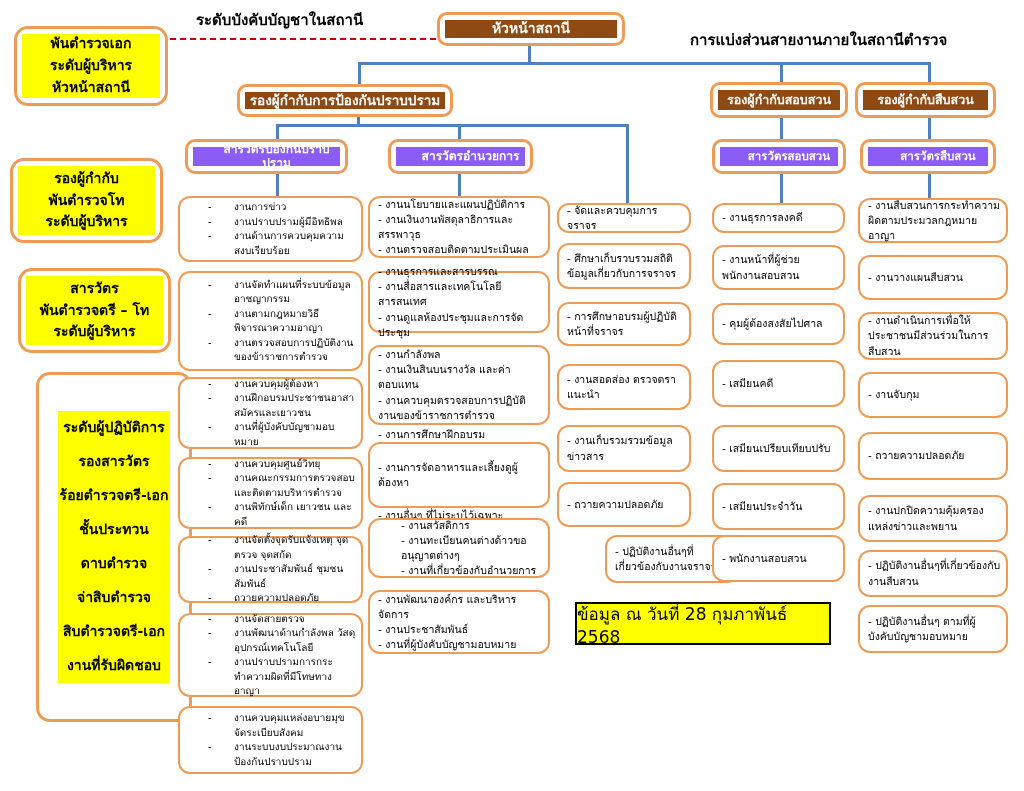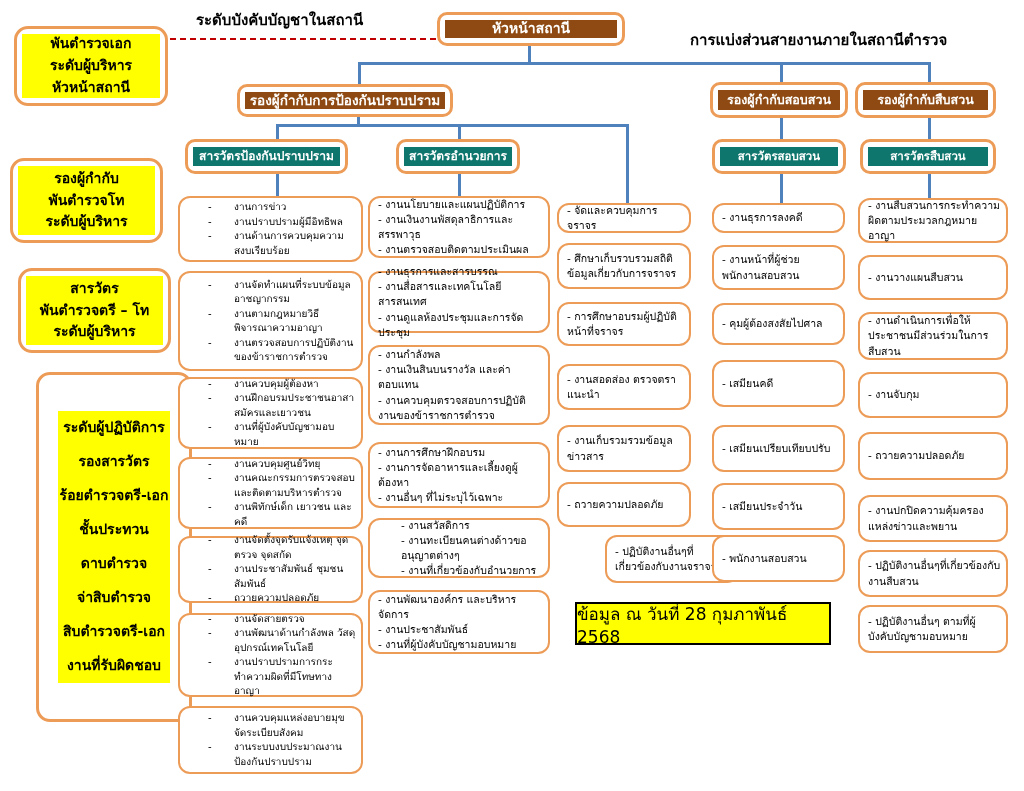--- a/index.html
+++ b/index.html
@@ -9,22 +9,22 @@
   
   .vline,.hline{position:absolute;background:#4F81BD;}
   .vline{width:3px;}
   .hline{height:3px;}
   .dashline{position:absolute;border-top:2px dashed #C00000;height:0;}
   
   .obox{position:absolute;box-sizing:border-box;border:3px solid #ED9C58;border-radius:14px;
         background:#fff;display:flex;align-items:center;justify-content:center;padding:5px;}
   .brown-in{background:#8E4A12;color:#fff;font-weight:bold;text-align:center;width:100%;height:100%;
         display:flex;align-items:center;justify-content:center;line-height:1.1;}
-  .green-in{background:#0f766e;color:#fff;font-weight:bold;text-align:center;width:100%;height:100%;
-        display:flex;align-items:center;justify-content:center;line-height:1.1;}
+  .green-in{background:#8b5cf6;color:#fff;font-weight:bold;text-align:center;width:100%;height:100%;
+        display:flex;align-items:center;justify-content:center;line-height:1.1;padding-left:20px;}
   .yellow-in{background:#FFFF00;color:#000;font-weight:bold;text-align:center;width:100%;height:100%;
         display:flex;flex-direction:column;align-items:center;justify-content:center;line-height:1.55;}
   .rank-big .yellow-in{width:112px;height:272px;justify-content:space-around;font-size:14px;}
   
   .task-box{position:absolute;box-sizing:border-box;border:2px solid #ED9C58;border-radius:12px;
         background:#fff;display:flex;flex-direction:column;justify-content:center;
         padding:3px 5px 3px 8px;line-height:1.45;}
   .task-box .li{display:block;}
   .task-box.hang .li{display:flex;padding-left:20px;}
   .task-box.hang .dash{width:26px;flex-shrink:0;}
@@ -104,21 +104,21 @@
   <div class="obox" style="left:710px;top:82px;width:138px;height:36px;border-radius:10px;">
     <div class="brown-in" style="font-size:12.5px;">รองผู้กำกับสอบสวน</div>
   </div>
   <div class="obox" style="left:855px;top:82px;width:141px;height:36px;border-radius:10px;">
     <div class="brown-in" style="font-size:12.5px;">รองผู้กำกับสืบสวน</div>
   </div>
 
   <div class="obox" style="left:185px;top:139px;width:163px;height:35px;border-radius:10px;">
     <div class="green-in" style="font-size:12px;">สารวัตรป้องกันปราบปราม</div>
   </div>
-  <div class="obox" style="left:388px;top:139px;width:124px;height:35px;border-radius:10px;margin-left:8px;">
+  <div class="obox" style="left:388px;top:139px;width:145px;height:35px;border-radius:10px;">
     <div class="green-in" style="font-size:12px;">สารวัตรอำนวยการ</div>
   </div>
   <div class="obox" style="left:712px;top:139px;width:134px;height:35px;border-radius:10px;">
     <div class="green-in" style="font-size:11.5px;">สารวัตรสอบสวน</div>
   </div>
   <div class="obox" style="left:860px;top:139px;width:136px;height:35px;border-radius:10px;">
     <div class="green-in" style="font-size:11.5px;">สารวัตรสืบสวน</div>
   </div>
 
   <div id="task-columns">
@@ -224,21 +224,21 @@
       <div class="task-box" style="left: 368px; top: 271px; width: 182px; height: 62px; font-size: 10.5px;">
         <div class="li">- งานธุรการและสารบรรณ</div>
         <div class="li">- งานสื่อสารและเทคโนโลยีสารสนเทศ</div>
         <div class="li">- งานดูแลห้องประชุมและการจัดประชุม</div>
       </div>
       <div class="task-box" style="left: 368px; top: 345px; width: 182px; height: 80px; font-size: 10.5px;">
         <div class="li">- งานกำลังพล</div>
         <div class="li">- งานเงินสินบนรางวัล และค่าตอบแทน</div>
         <div class="li">- งานควบคุมตรวจสอบการปฏิบัติงานของข้าราชการตำรวจ</div>
       </div>
-      <div class="task-box" style="left: 368px; top: 442px; width: 182px; height: 66px; font-size: 10.5px;">
+      <div class="task-box" style="left: 368px; top: 442px; width: 182px; height: 66px; font-size: 10.5px; gap: 18px;">
         <div class="li">- งานการศึกษาฝึกอบรม</div>
         <div class="li">- งานการจัดอาหารและเลี้ยงดูผู้ต้องหา</div>
         <div class="li">- งานอื่นๆ ที่ไม่ระบุไว้เฉพาะ</div>
       </div>
       <div class="task-box" style="left: 368px; top: 518px; width: 182px; height: 60px; font-size: 10.5px; padding-left: 31px;">
         <div class="li">- งานสวัสดิการ</div>
         <div class="li">- งานทะเบียนคนต่างด้าวขออนุญาตต่างๆ</div>
         <div class="li">- งานที่เกี่ยวข้องกับอำนวยการ</div>
       </div>
       <div class="task-box" style="left: 368px; top: 590px; width: 182px; height: 64px; font-size: 10.5px;">

